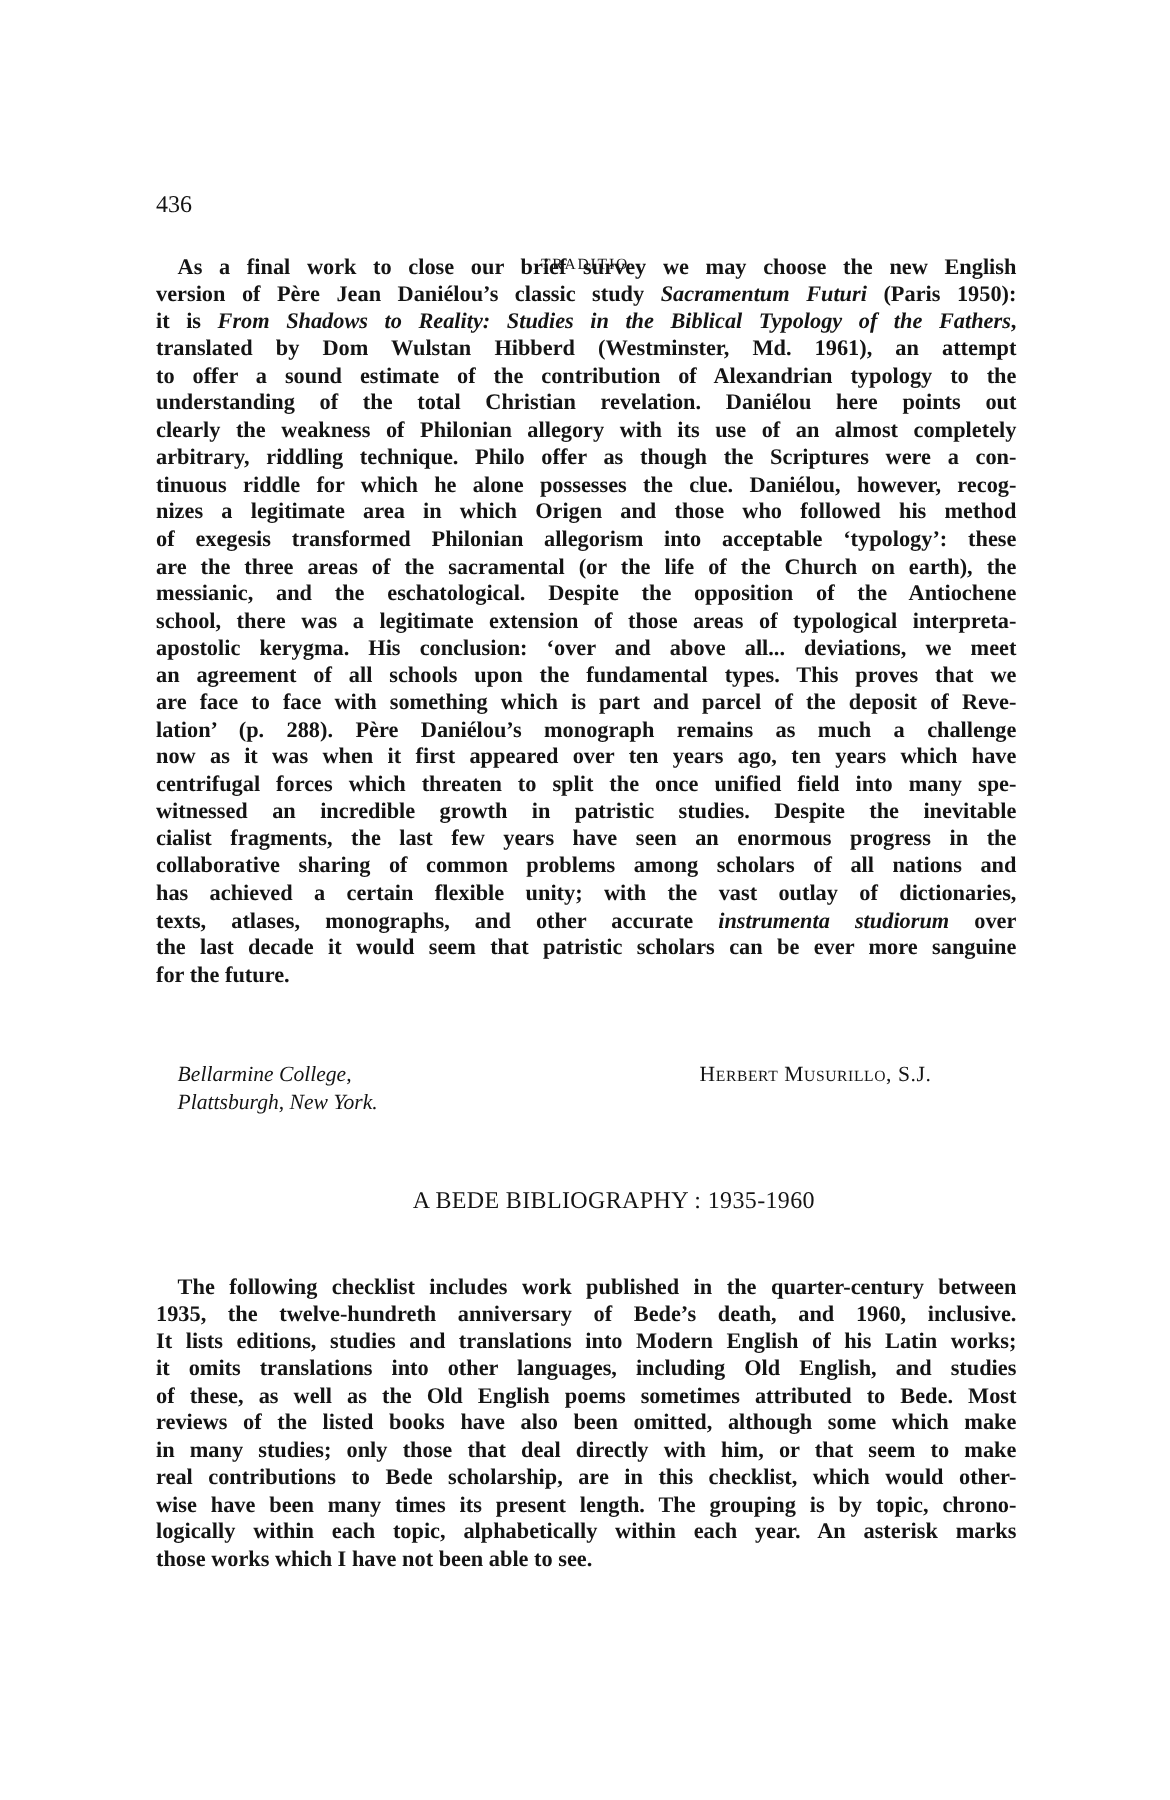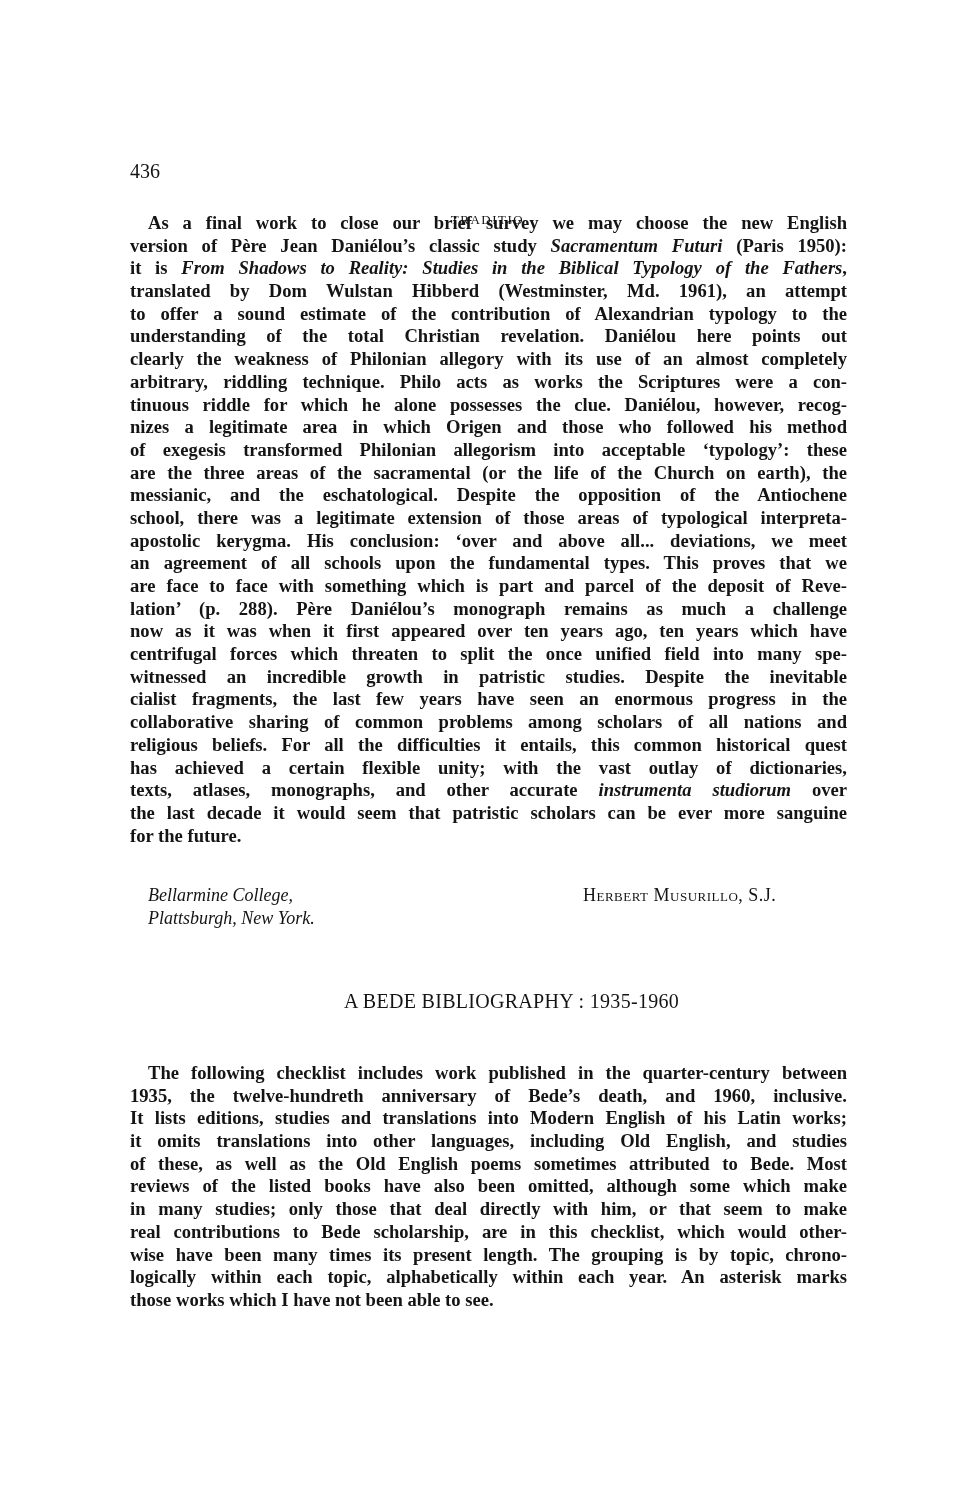--- a/index.html
+++ b/index.html
@@ -33,37 +33,36 @@
 <div class="running-head">TRADITIO</div>
 
 <div class="block" id="p1">
   <div class="line indent">As a final work to close our brief survey we may choose the new English</div>
   <div class="line"><span>version of Père Jean Daniélou’s classic study </span><span class="i">Sacramentum Futuri</span><span> (Paris 1950):</span></div>
   <div class="line"><span>it is </span><span class="i">From Shadows to Reality: Studies in the Biblical Typology of the Fathers</span><span>,</span></div>
   <div class="line">translated by Dom Wulstan Hibberd (Westminster, Md. 1961), an attempt</div>
   <div class="line">to offer a sound estimate of the contribution of Alexandrian typology to the</div>
   <div class="line">understanding of the total Christian revelation. Daniélou here points out</div>
   <div class="line">clearly the weakness of Philonian allegory with its use of an almost completely</div>
-  <div class="line">arbitrary, riddling technique. Philo acts as works the Scriptures were a con-</div>
+  <div class="line">arbitrary, riddling technique. Philo offer as though the Scriptures were a con-</div>
   <div class="line">tinuous riddle for which he alone possesses the clue. Daniélou, however, recog-</div>
   <div class="line">nizes a legitimate area in which Origen and those who followed his method</div>
   <div class="line">of exegesis transformed Philonian allegorism into acceptable ‘typology’: these</div>
   <div class="line">are the three areas of the sacramental (or the life of the Church on earth), the</div>
   <div class="line">messianic, and the eschatological. Despite the opposition of the Antiochene</div>
   <div class="line">school, there was a legitimate extension of those areas of typological interpreta-</div>
   <div class="line">apostolic kerygma. His conclusion: ‘over and above all... deviations, we meet</div>
   <div class="line">an agreement of all schools upon the fundamental types. This proves that we</div>
   <div class="line">are face to face with something which is part and parcel of the deposit of Reve-</div>
   <div class="line">lation’ (p. 288). Père Daniélou’s monograph remains as much a challenge</div>
   <div class="line">now as it was when it first appeared over ten years ago, ten years which have</div>
   <div class="line">centrifugal forces which threaten to split the once unified field into many spe-</div>
   <div class="line">witnessed an incredible growth in patristic studies. Despite the inevitable</div>
   <div class="line">cialist fragments, the last few years have seen an enormous progress in the</div>
   <div class="line">collaborative sharing of common problems among scholars of all nations and</div>
-  <div class="line">religious beliefs. For all the difficulties it entails, this common historical quest</div>
   <div class="line">has achieved a certain flexible unity; with the vast outlay of dictionaries,</div>
   <div class="line"><span>texts, atlases, monographs, and other accurate </span><span class="i">instrumenta studiorum</span><span> over</span></div>
   <div class="line">the last decade it would seem that patristic scholars can be ever more sanguine</div>
   <div class="line last">for the future.</div>
 </div>
 
 <div class="sig sig-left">
   <div>Bellarmine College,</div>
   <div>Plattsburgh, New York.</div>
 </div>

